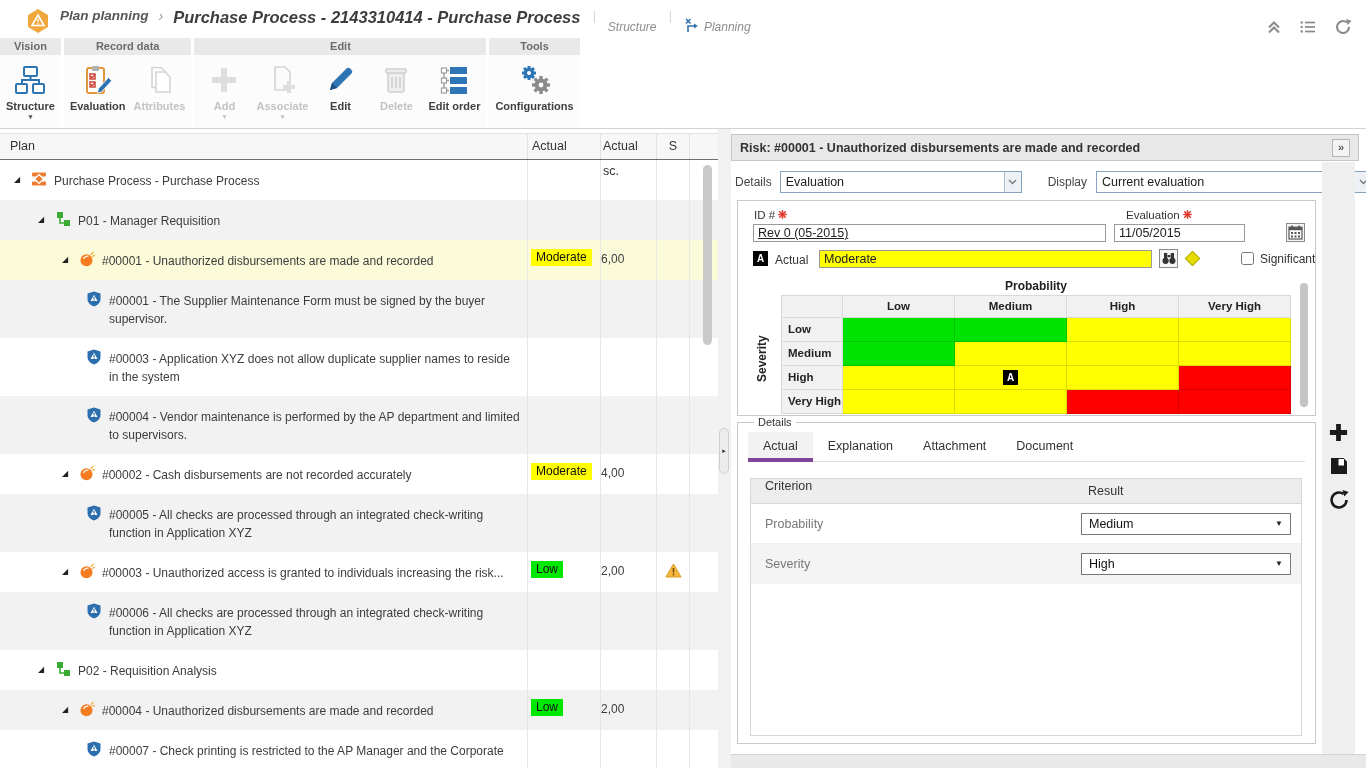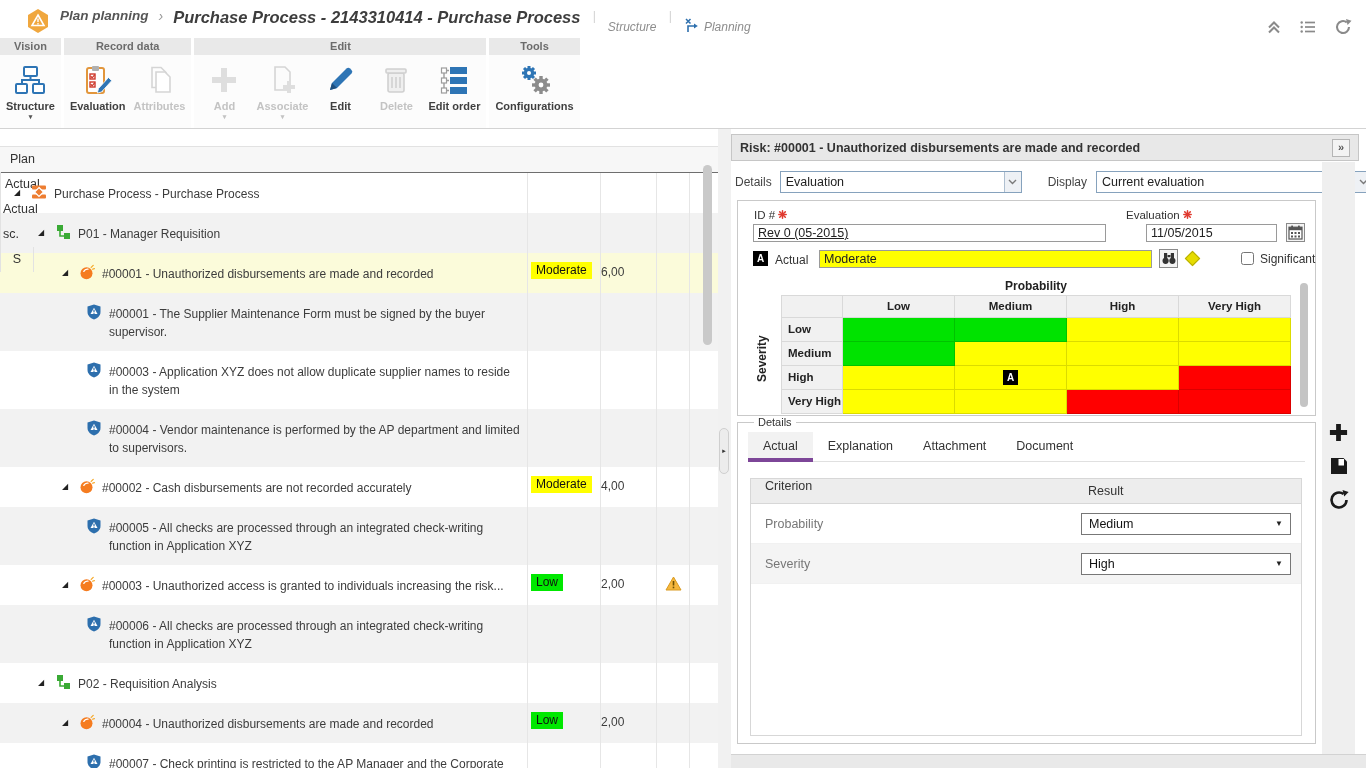--- a/index.html
+++ b/index.html
@@ -27,22 +27,22 @@
   .rg-body { flex:1; display:flex; align-items:flex-start; padding:7px 2px 0; background:#fcfcfc; }
   .rbtn { min-width:56px; padding:2px 4px 0; display:flex; flex-direction:column; align-items:center; cursor:pointer; }
   .rbtn svg { height:32px; }
   .rbtn-label { font-size:11px; color:#3f3f3f; margin-top:4px; white-space:nowrap; }
   .rbtn-caret { font-size:7px; color:#555; margin-top:2px; line-height:6px; }
   .rbtn.disabled { cursor:default; }
   .rbtn.disabled .rbtn-label, .rbtn.disabled .rbtn-caret { color:#c3c3c3; }
 
   
   #tree-panel { position:absolute; top:129px; left:0; width:718px; bottom:0; overflow:hidden; background:#fff; }
-  .tree-header { margin-top:17px; height:27px; border-top:1px solid #e2e2e2;
-    border-bottom:1px solid #6e6e6e; display:flex; background:#f7f7f7; font-size:12.5px; color:#333;flex-direction:column; }
+  .tree-header { margin-top:4px; height:27px; border-top:1px solid #e2e2e2;
+    border-bottom:1px solid #6e6e6e; display:flex; background:#f7f7f7; font-size:12.5px; color:#333; }
   .hc { line-height:25px; }
   .hc-plan { width:527px; padding-left:10px; }
   .hc-actual { width:73px; border-left:1px solid #e2e2e2; padding-left:4px; }
   .hc-sc { width:56px; border-left:1px solid #e2e2e2; padding-left:2px; }
   .hc-s { width:34px; border-left:1px solid #e2e2e2; border-right:1px solid #e2e2e2; text-align:center; }
 
   .tree-row { display:flex; min-height:40px; font-size:12px; color:#3c3c3c; cursor:pointer; }
   .tree-row.gray { background:#f2f2f2; }
   .tree-row.selected { background:#fbfbda; }
   .cell-plan { width:527px; display:flex; align-items:flex-start; padding:12px 6px 10px 0; }
@@ -586,21 +586,21 @@
     <span class="fld-label" style="left:388px;top:8px;">
       <span>Evaluation</span>
         <span id="req2"><svg width="9" height="9" viewBox="0 0 9 9" stroke="#e03a2f" stroke-width="1.5" stroke-linecap="round">
             <line x1="4.5" y1="0.8" x2="4.5" y2="8.2"></line>
             <line x1="0.8" y1="4.5" x2="8.2" y2="4.5"></line>
             <line x1="1.7" y1="1.7" x2="7.3" y2="7.3"></line>
             <line x1="7.3" y1="1.7" x2="1.7" y2="7.3"></line>
           </svg></span>
     </span>
     <input class="txt" style="left: 15px; top: 23px; width: 353px; text-decoration: underline;" value="Rev 0 (05-2015)">
-    <input class="txt" style="left: 408px; top: 23px; width: 131px;" value="11/05/2015">
+    <input class="txt" style="left: 376px; top: 23px; width: 131px;" value="11/05/2015">
     <span class="sq-btn" style="left:548px;top:22px;" id="calendar-btn">
         <svg width="15" height="15" viewBox="0 0 15 15">
           <rect x="1" y="2.2" width="13" height="11.8" fill="#fff" stroke="#555" stroke-width="1.2"></rect>
           <rect x="1" y="2.2" width="13" height="3" fill="#555"></rect>
           <rect x="3.2" y="0.6" width="1.8" height="3" fill="#555"></rect>
           <rect x="10" y="0.6" width="1.8" height="3" fill="#555"></rect>
           <g fill="#555">
             <rect x="3" y="7" width="2" height="2"></rect>
             <rect x="6.5" y="7" width="2" height="2"></rect>
             <rect x="10" y="7" width="2" height="2"></rect>

